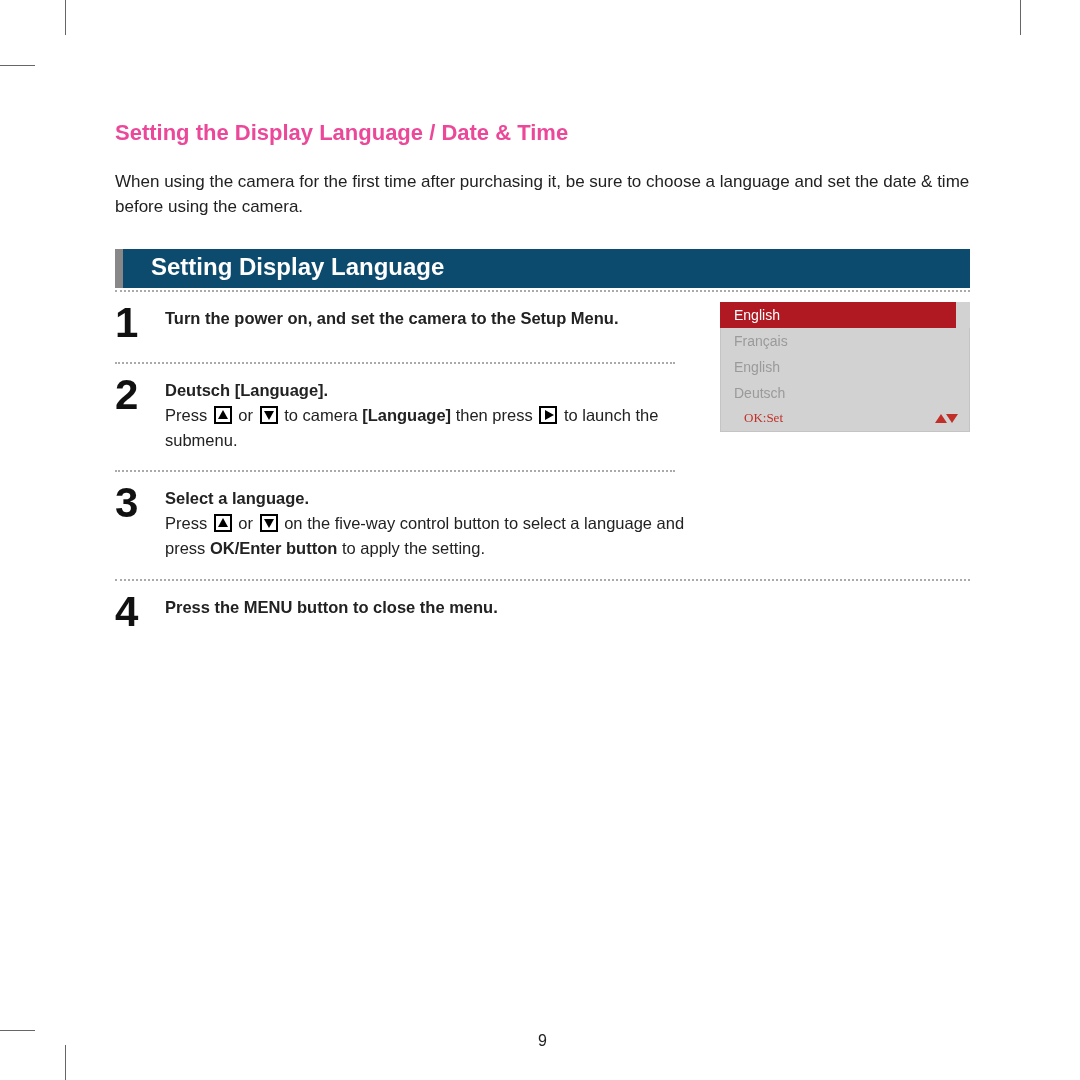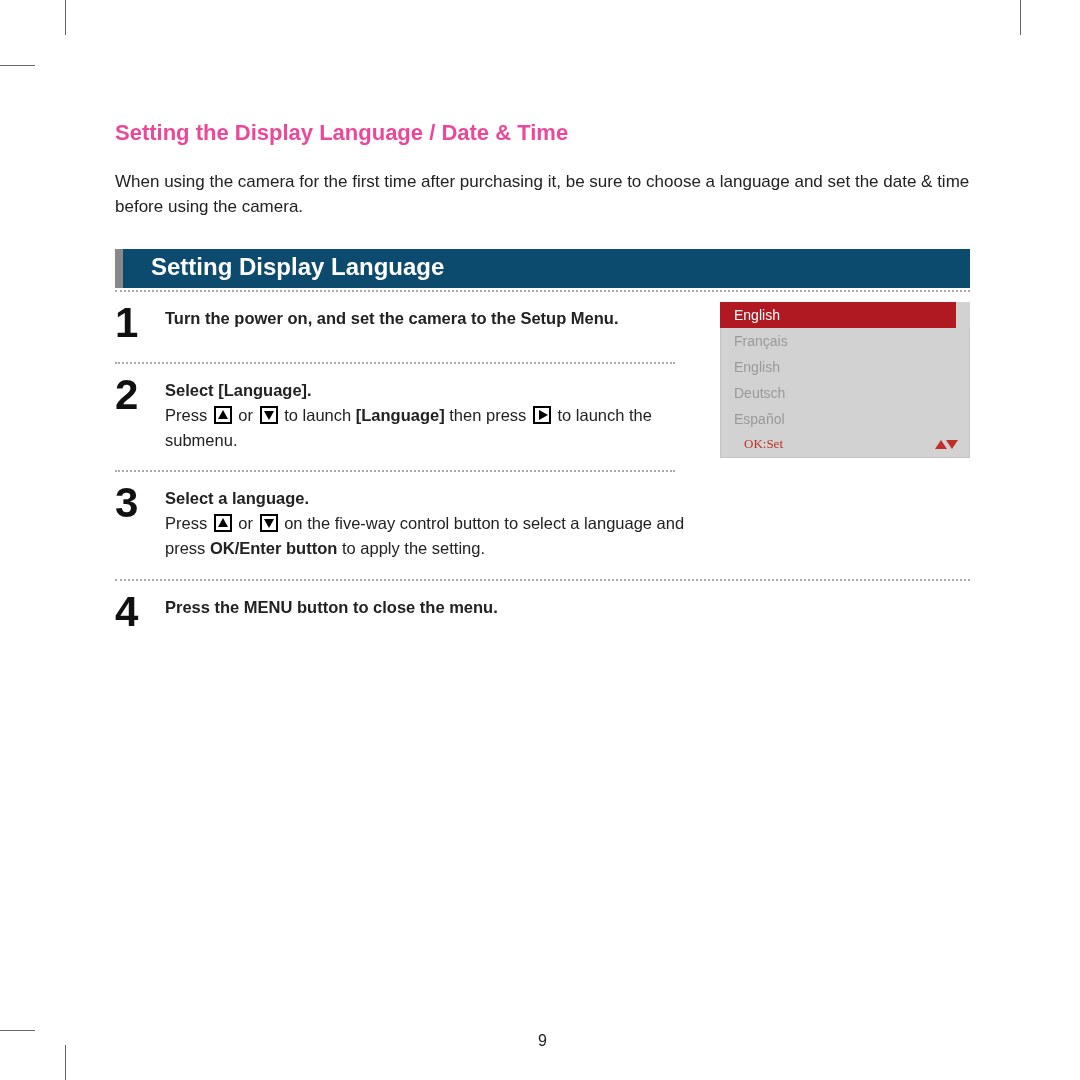--- a/index.html
+++ b/index.html
@@ -211,22 +211,22 @@
       <div class="stepbody">
         <strong data-name="step-title">Turn the power on, and set the camera to the Setup Menu.</strong>
       </div>
     </div>
 
     <hr class="dots short">
 
     <div class="step" data-name="step-2">
       <div class="stepnum" data-name="step-number">2</div>
       <div class="stepbody">
-        <strong data-name="step-title">Select [Language].</strong><br>
-        <span>Press </span><span class="btn-icon up" data-name="up-arrow-icon"></span><span> or </span><span class="btn-icon down" data-name="down-arrow-icon"></span><span>  to launch </span><strong>[Language]</strong><span> then press </span><span class="btn-icon right" data-name="right-arrow-icon"></span><span> to launch the submenu.</span>
+        <strong data-name="step-title">Deutsch [Language].</strong><br>
+        <span>Press </span><span class="btn-icon up" data-name="up-arrow-icon"></span><span> or </span><span class="btn-icon down" data-name="down-arrow-icon"></span><span>  to camera </span><strong>[Language]</strong><span> then press </span><span class="btn-icon right" data-name="right-arrow-icon"></span><span> to launch the submenu.</span>
       </div>
     </div>
 
     <hr class="dots short">
 
     <div class="step" data-name="step-3">
       <div class="stepnum" data-name="step-number">3</div>
       <div class="stepbody">
         <strong data-name="step-title">Select a language.</strong><br>
         <span>Press </span><span class="btn-icon up" data-name="up-arrow-icon"></span><span> or </span><span class="btn-icon down" data-name="down-arrow-icon"></span><span> on the five-way control button to select a language and press </span><strong>OK/Enter button</strong><span> to apply the setting.</span>
@@ -241,21 +241,20 @@
         <strong data-name="step-title">Press the MENU button to close the menu.</strong>
       </div>
     </div>
 
     <div class="menu-shot" data-name="camera-menu-screenshot">
       <div id="menu-items">
           <div class="menu-item selected" data-name="menu-item">English<span class="sel-arrow" data-name="selected-arrow-icon"></span></div>
           <div class="menu-item" data-name="menu-item">Français</div>
           <div class="menu-item" data-name="menu-item">English</div>
           <div class="menu-item" data-name="menu-item">Deutsch</div>
-          <div class="menu-item" data-name="menu-item">Español</div>
         </div>
       <div class="menu-footer">
         <span class="ok" data-name="menu-footer-ok">OK:Set</span>
         <span class="nav" data-name="menu-nav-arrows">
           <span class="tri up" data-name="nav-up-icon"></span>
           <span class="tri dn" data-name="nav-down-icon"></span>
         </span>
       </div>
     </div>
 

